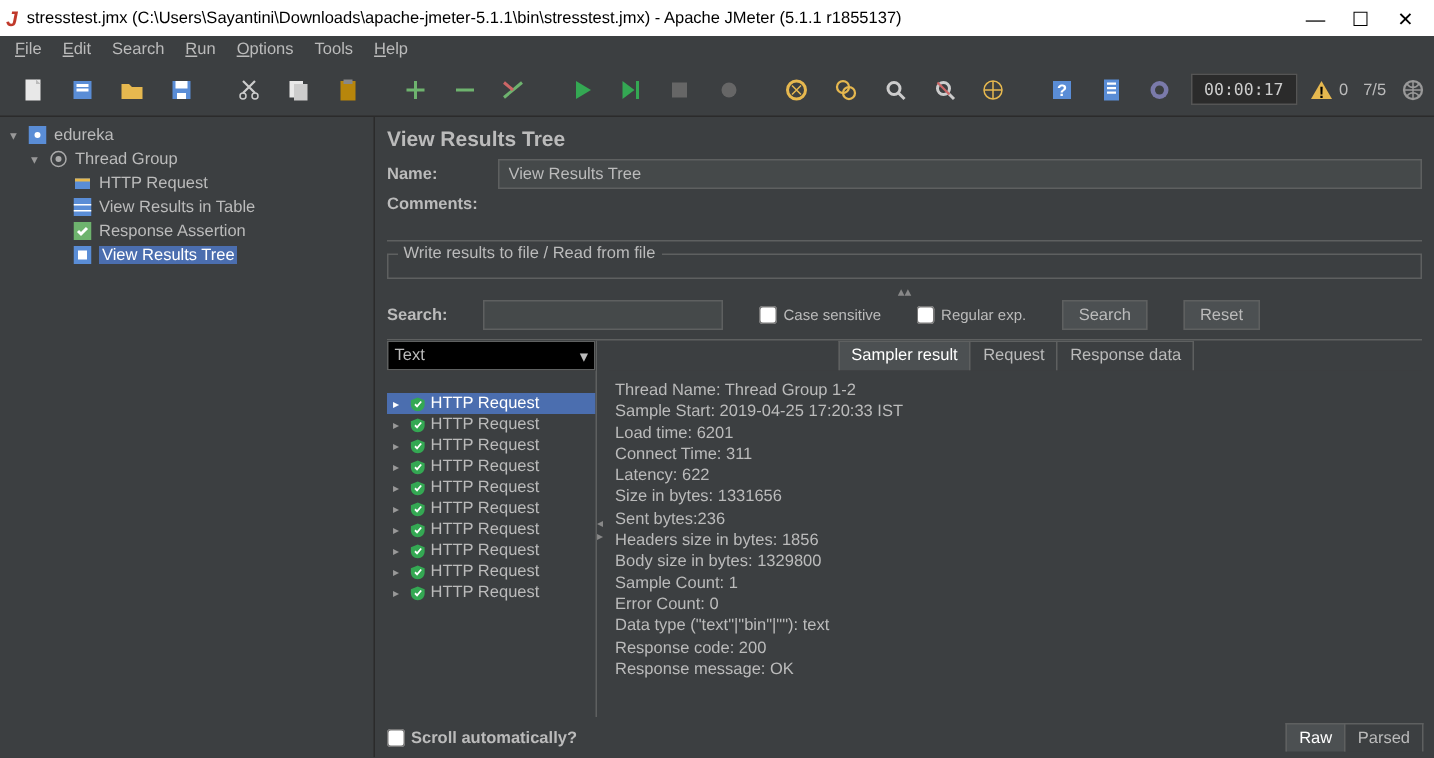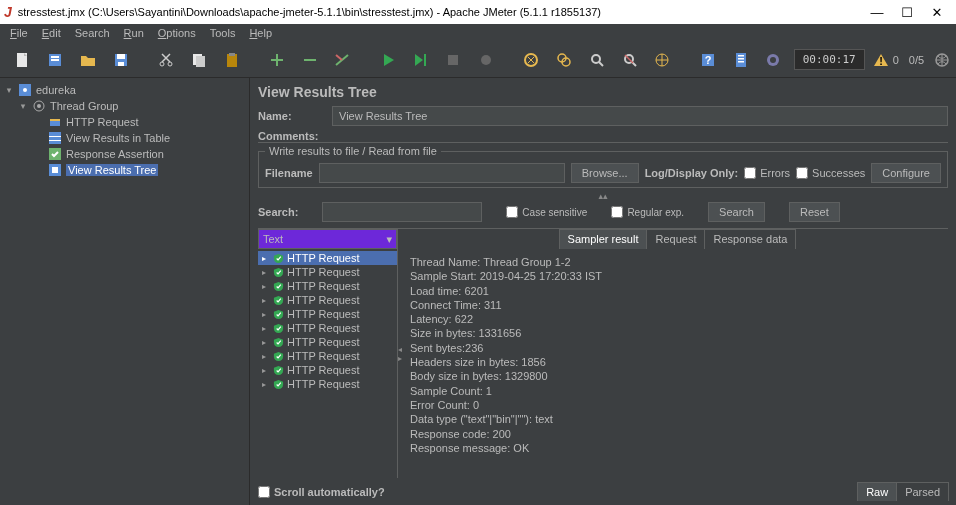--- a/index.html
+++ b/index.html
@@ -31,40 +31,40 @@
 .tree-node.selected .label { background: #4b6eaf; color: #ffffff; padding: 0 2px; }
 .depth-0 { padding-left: 4px; }
 .depth-1 { padding-left: 18px; }
 .depth-2 { padding-left: 34px; }
 
 .content { flex: 1; display: flex; flex-direction: column; padding: 6px 8px 0 8px; overflow: hidden; }
 .content h2 { font-size: 14px; font-weight: bold; color: #bbbbbb; margin-bottom: 6px; }
 .row { display: flex; align-items: center; margin-bottom: 4px; gap: 6px; }
 .row .lbl { width: 68px; font-weight: bold; color: #bbbbbb; }
 .row .field { flex: 1; background: #45494a; border: 1px solid #5e6060; height: 20px; padding: 2px 6px; color: #bbbbbb; }
-.comments-lbl { font-weight: bold; color: #bbbbbb; margin-bottom: 2px; display: block; border-bottom: 1px solid #5e6060; padding-bottom: 0;}
+.comments-lbl { font-weight: bold; color: #bbbbbb; margin-bottom: 2px; display: block; border-bottom: 1px solid #5e6060; padding-bottom: 18px;}
 
 fieldset { border: 1px solid #5e6060; padding: 6px 6px 4px 6px; margin-bottom: 4px; }
 fieldset legend { padding: 0 4px; color: #bbbbbb; font-size: 11px; }
 .file-row { display: flex; align-items: center; gap: 6px; }
 .file-row .lbl { font-weight: bold; }
 .file-row .field { flex: 1; background: #45494a; border: 1px solid #5e6060; height: 20px; padding: 2px 4px; }
 .btn { background: #4c5052; border: 1px solid #5e6060; color: #bbbbbb; padding: 3px 10px; cursor: pointer; font-size: 11px; }
 .chk { display: flex; align-items: center; gap: 4px; }
 .chk input { width: 12px; height: 12px; accent-color: #666; }
 
 .collapser { text-align: center; color: #888; height: 10px; line-height: 8px; font-size: 9px; }
 
 .search-row { display: flex; align-items: center; gap: 24px; margin-bottom: 6px; }
 .search-row .lbl { font-weight: bold; }
 .search-row .field { width: 160px; background: #45494a; border: 1px solid #5e6060; height: 20px; padding: 2px 4px; }
 
 .results { flex: 1; display: flex; overflow: hidden; border-top: 1px solid #5e6060; }
 .res-left { width: 140px; display: flex; flex-direction: column; border-right: 1px solid #5e6060; }
-.res-dropdown { background: #6d28d9; border: 1px solid #5e6060; height: 20px; display: flex; align-items: center; justify-content: space-between; padding: 0 4px; margin-bottom: 2px; }
+.res-dropdown { background: #000000; border: 1px solid #5e6060; height: 20px; display: flex; align-items: center; justify-content: space-between; padding: 0 4px; margin-bottom: 15px; }
 .res-list { flex: 1; overflow: hidden; }
 .res-item { display: flex; align-items: center; height: 14px; padding: 0 4px; gap: 3px; }
 .res-item.selected { background: #4b6eaf; color: #fff; }
 .res-item .tri { color: #999; font-size: 8px; width: 8px; }
 .res-item .shield { width: 11px; height: 11px; }
 .res-item.selected .tri { color: #fff; }
 
 .res-right { flex: 1; display: flex; flex-direction: column; overflow: hidden; margin-left: 4px; }
 .tabs { display: flex; height: 20px; justify-content: center; }
 .tab { padding: 3px 8px; background: #3c3f41; border: 1px solid #5e6060; border-bottom: none; margin-right: -1px; cursor: pointer; }
@@ -237,21 +237,21 @@
 
   <div class="tb-right">
     <span class="tb-time">00:00:17</span>
     <span>
         <svg width="16" height="16" viewBox="0 0 16 16">
           <polygon points="8,2 15,14 1,14" fill="#e6b84f"></polygon>
           <text x="8" y="13" text-anchor="middle" fill="#000" font-size="9" font-weight="bold">!</text>
         </svg>
       </span>
     <span>0</span>
-    <span style="margin:0 6px;">0/5</span>
+    <span style="margin:0 6px;">7/5</span>
     <span>
         <svg width="16" height="16" viewBox="0 0 16 16">
           <circle cx="8" cy="8" r="6" fill="none" stroke="#999" stroke-width="1.5"></circle>
           <path d="M2 8h12M8 2v12M4 4c2 3 6 3 8 0M4 12c2-3 6-3 8 0" stroke="#999" fill="none"></path>
         </svg>
       </span>
   </div>
 </div>
 
 <div class="main">
@@ -324,35 +324,20 @@
     <h2>View Results Tree</h2>
 
     <div class="row">
       <span class="lbl">Name:</span>
       <input class="field" value="View Results Tree" style="">
     </div>
     <span class="comments-lbl">Comments:</span>
 
     <fieldset>
       <legend>Write results to file / Read from file</legend>
-      <div class="file-row">
-        <span class="lbl">Filename</span>
-        <input class="field" style="">
-        <button class="btn">Browse...</button>
-        <span style="font-weight:bold;">Log/Display Only:</span>
-        <label class="chk">
-            <input type="checkbox" style="">
-            <span>Errors</span>
-          </label>
-        <label class="chk">
-            <input type="checkbox" style="">
-            <span>Successes</span>
-          </label>
-        <button class="btn">Configure</button>
-      </div>
     </fieldset>
 
     <div class="collapser">▴▴</div>
 
     <div class="search-row">
       <span class="lbl">Search:</span>
       <input class="field" style="">
       <label class="chk">
           <input type="checkbox" style="">
           <span style="font-size:10px;">Case sensitive</span>

